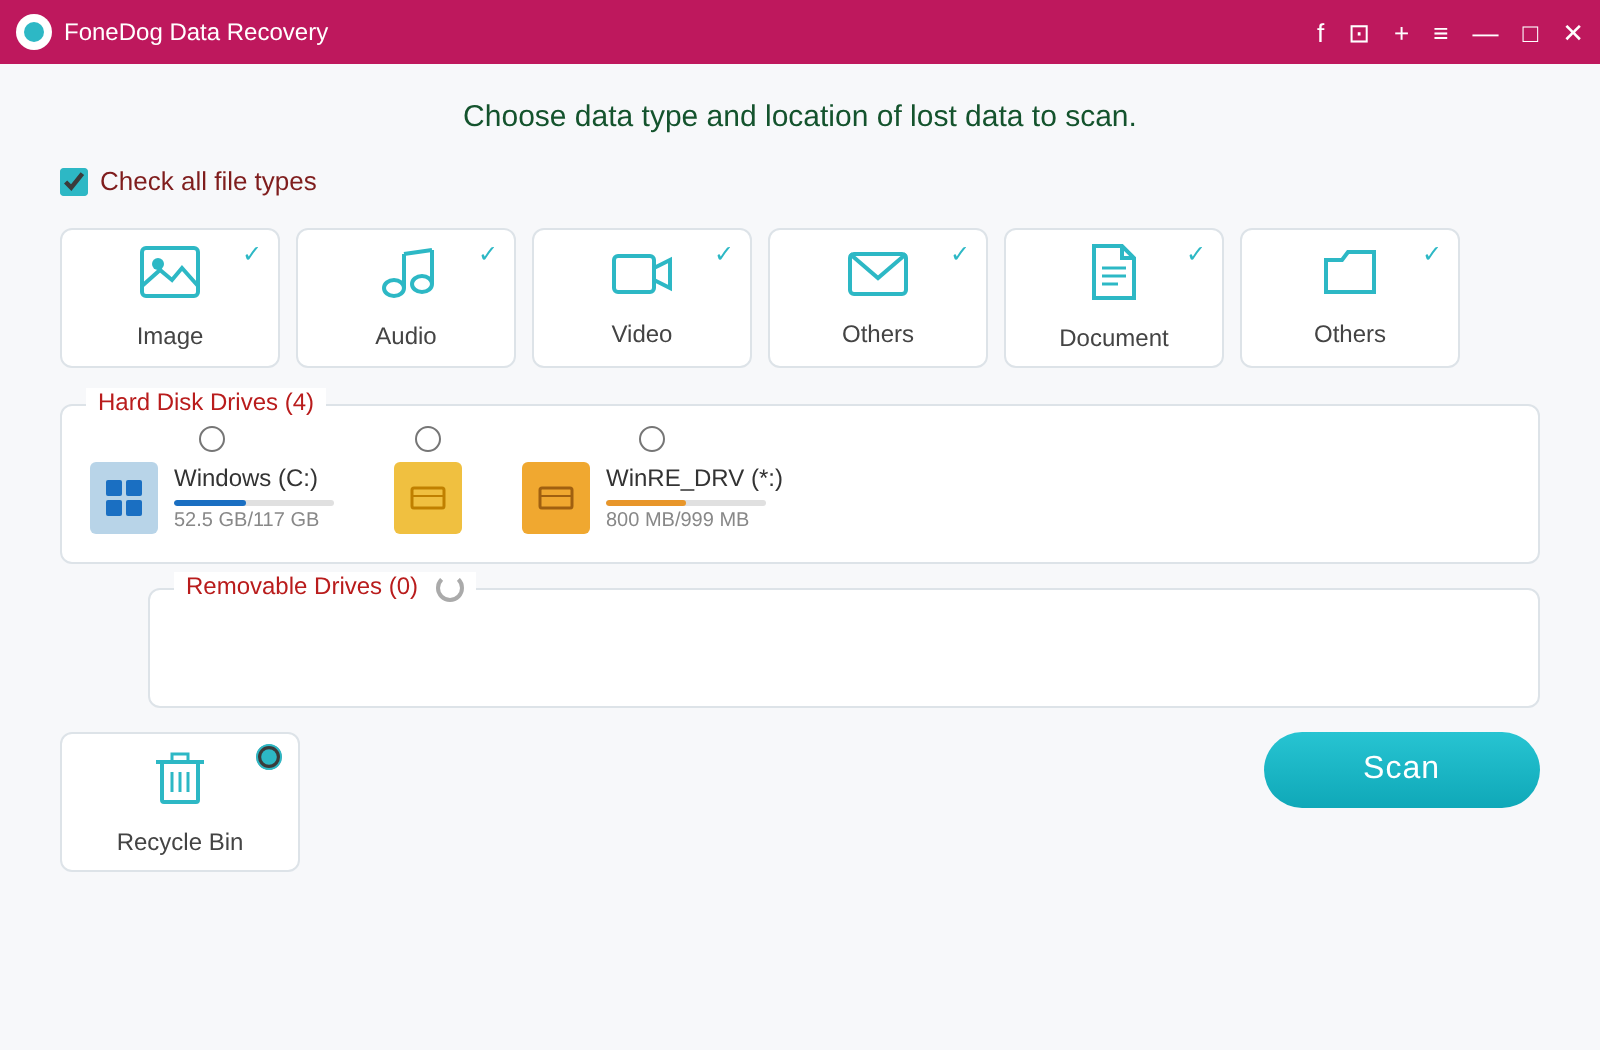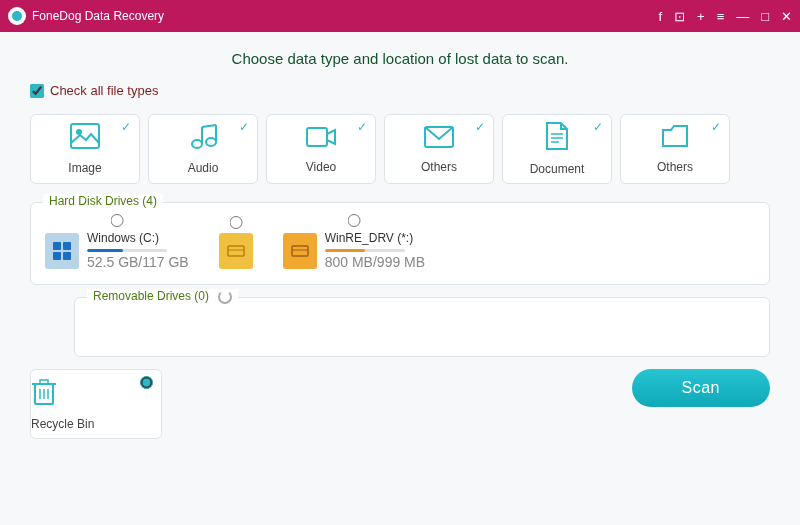--- a/index.html
+++ b/index.html
@@ -121,21 +121,21 @@
       padding: 10px 14px 14px 14px;
       position: relative;
     }
     .section-title {
       position: absolute;
       top: -9px;
       left: 12px;
       background: white;
       padding: 0 6px;
       font-size: 12px;
-      color: #4d7c0f;
+      color: #b91c1c;
     }
 
     
     .drives-row {
       display: flex;
       gap: 30px;
       align-items: center;
       margin-top: 8px;
     }
     .drive-item {
@@ -206,21 +206,21 @@
       display: flex;
       flex-direction: column;
       gap: 2px;
     }
     .drive-name {
       font-size: 12px;
       color: #333;
       font-weight: 500;
     }
     .drive-size {
-      font-size: 14px;
+      font-size: 10px;
       color: #888;
     }
     .drive-bar {
       height: 3px;
       border-radius: 2px;
       background: #e0e0e0;
       width: 80px;
       margin-top: 2px;
       overflow: hidden;
     }
@@ -247,24 +247,25 @@
 
     
     .recycle-section {
       display: flex;
       gap: 12px;
     }
     .recycle-card {
       background: white;
       border: 1px solid #dde3e8;
       border-radius: 6px;
-      width: 132px;
+      width: 120px;
       height: 70px;
       display: flex;
       flex-direction: column;
+      align-items: center;
       justify-content: center;
       gap: 5px;
       position: relative;
       cursor: pointer;
     }
     .recycle-card .radio-dot {
       position: absolute;
       top: 5px;
       right: 8px;
     }

